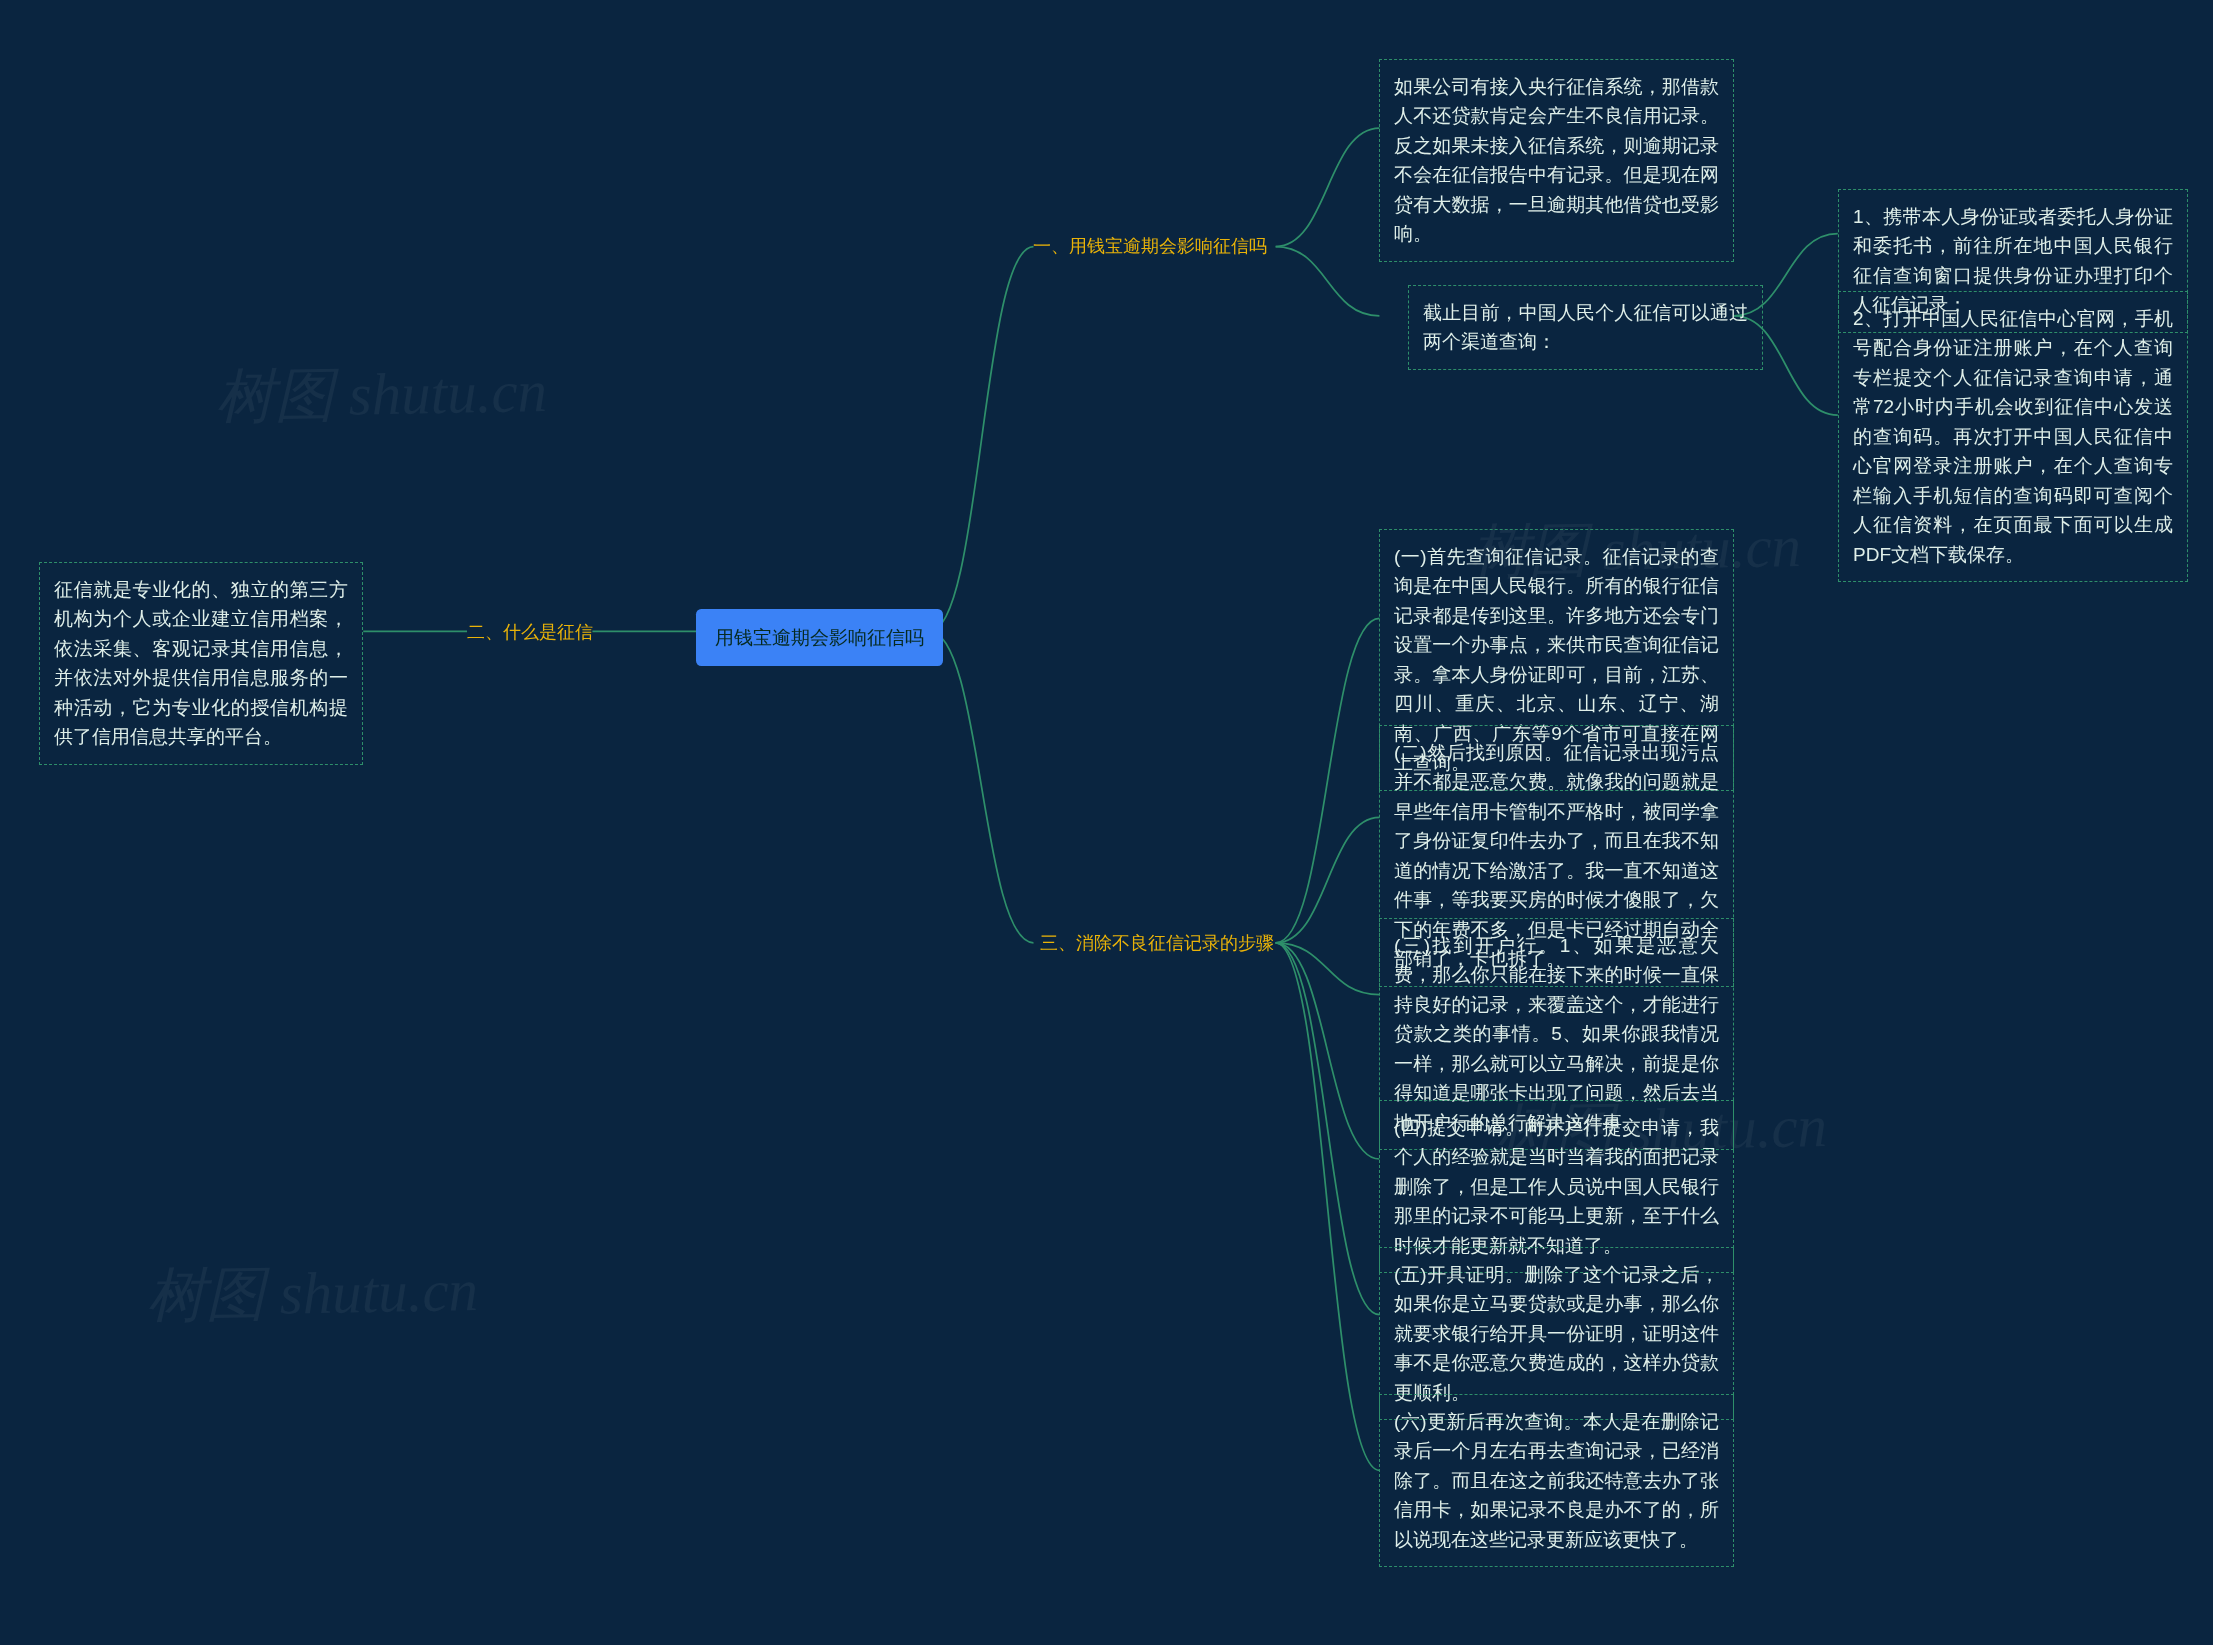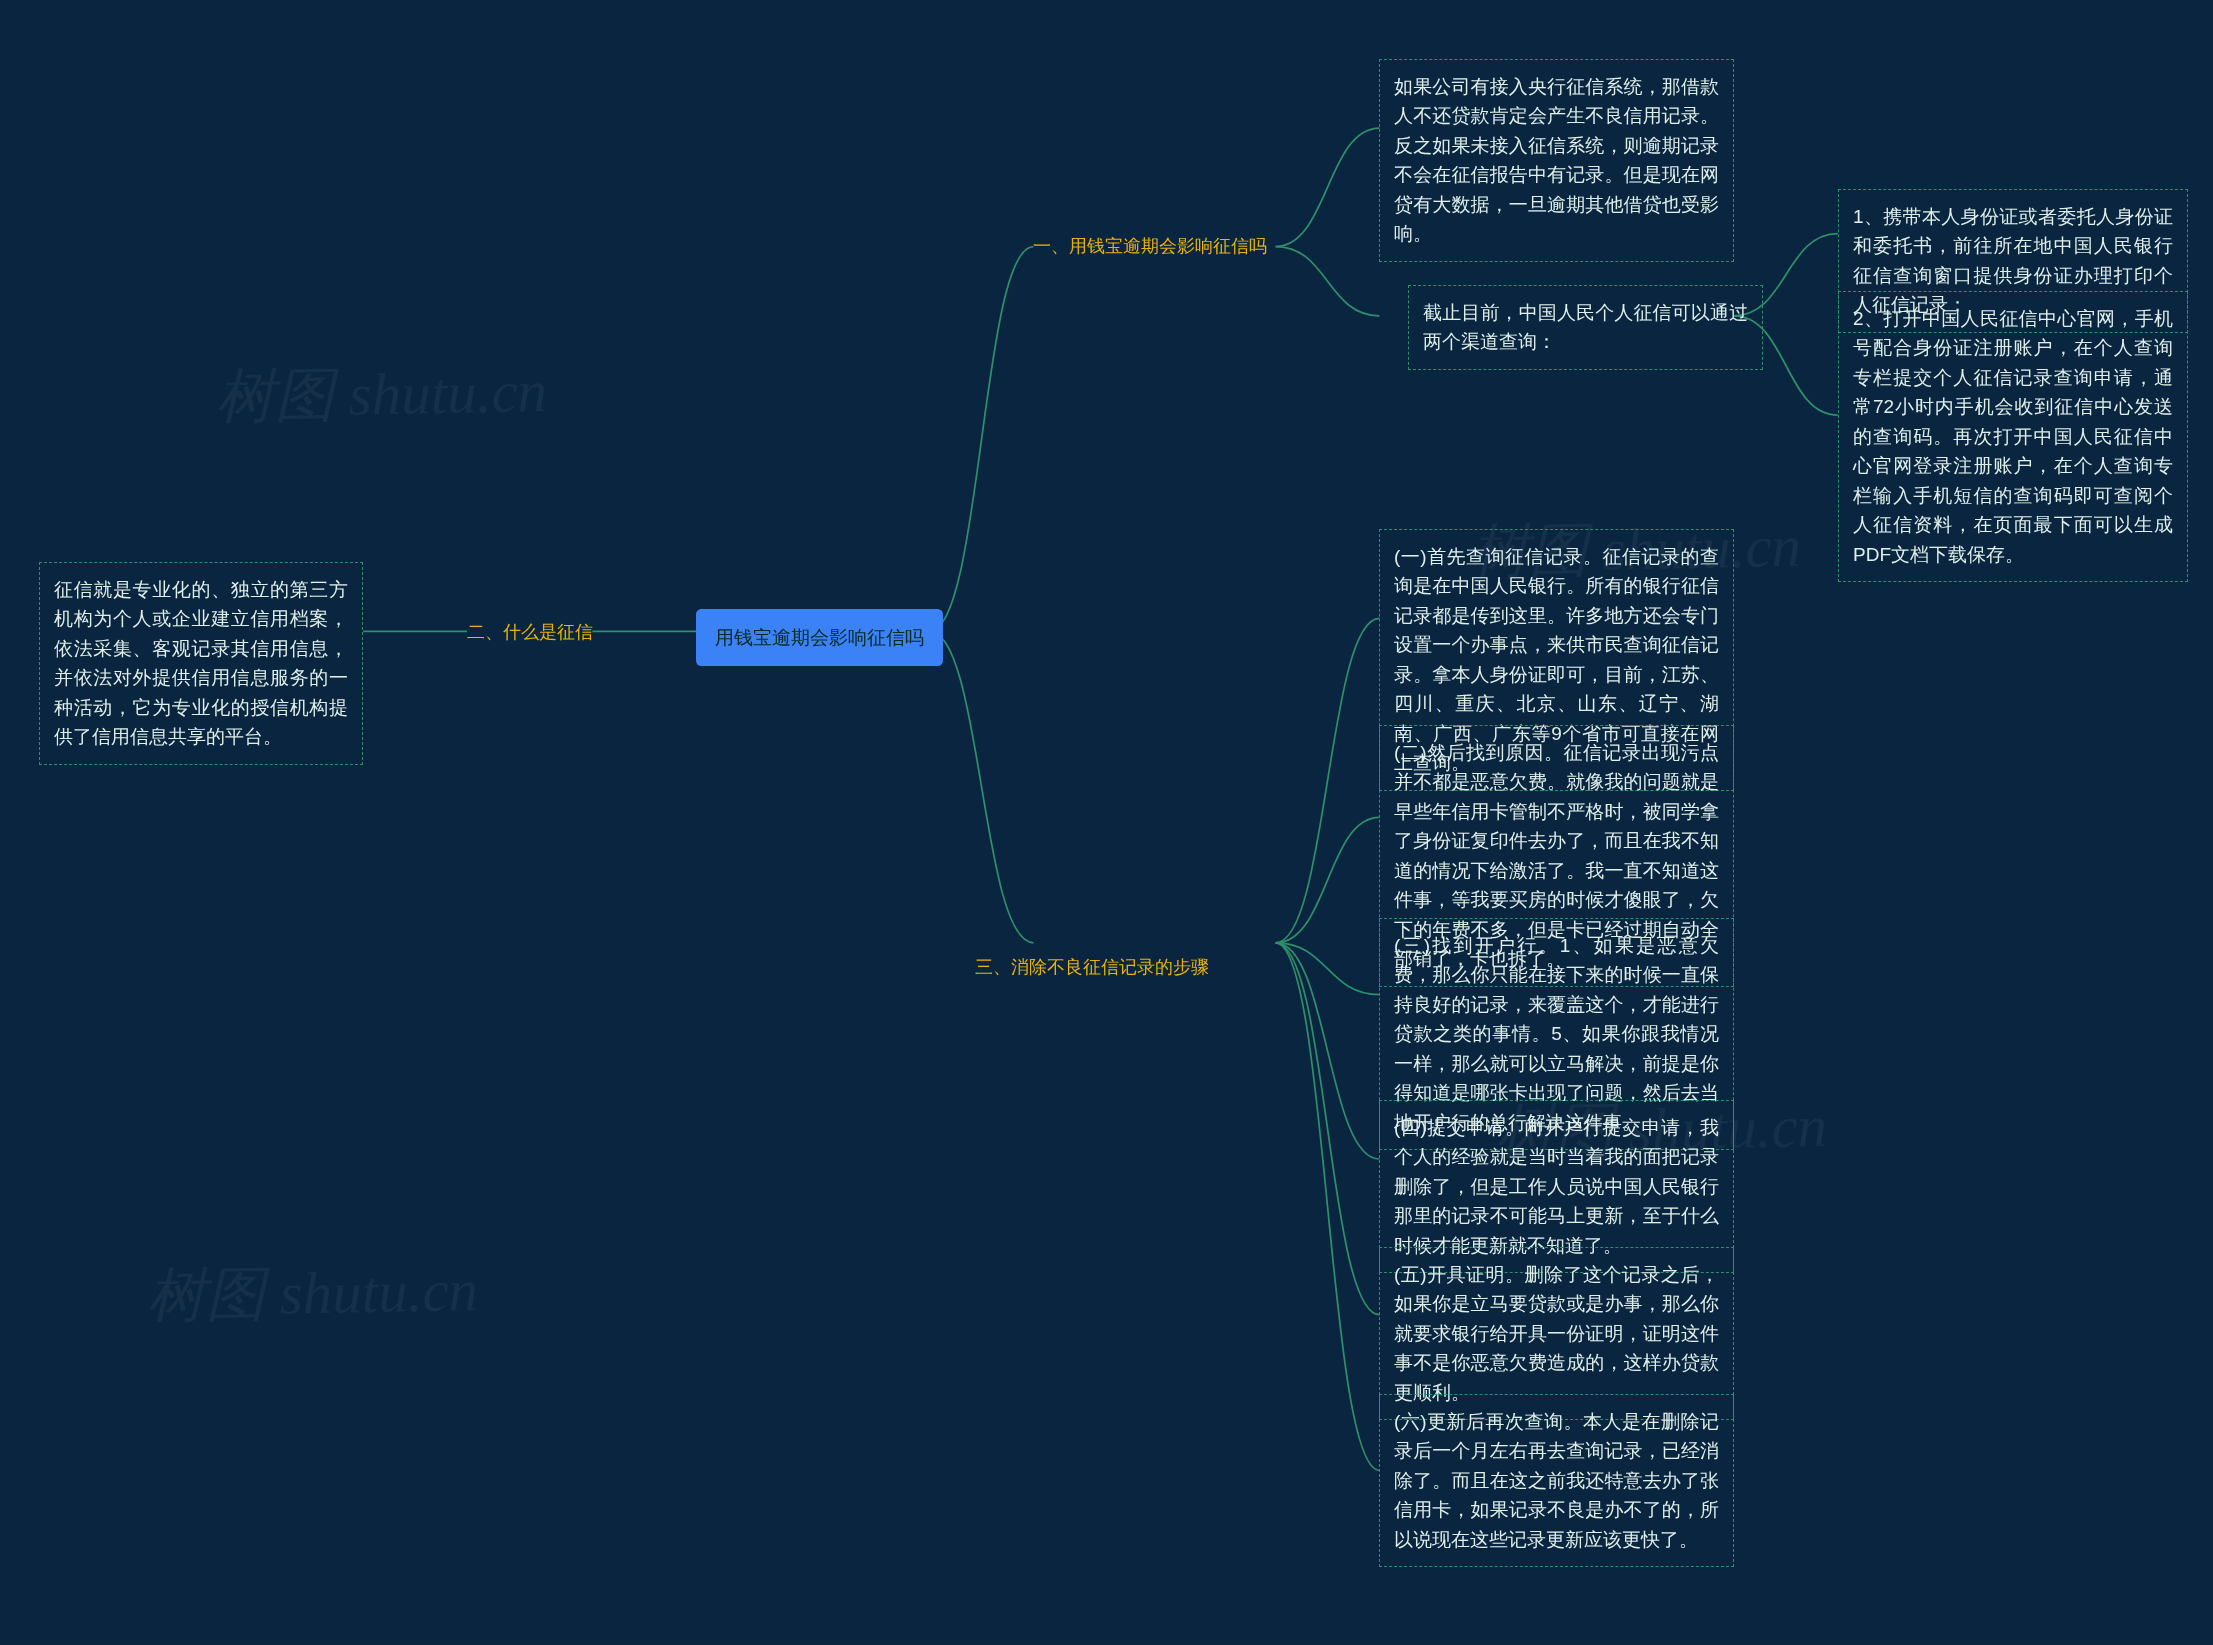--- a/index.html
+++ b/index.html
@@ -99,21 +99,21 @@
 <div class="node branch" style="left:1033px; top:233px;">一、用钱宝逾期会影响征信吗</div>
 
 <div class="node leaf" style="left:1379px; top:59px; width:355px;">如果公司有接入央行征信系统，那借款人不还贷款肯定会产生不良信用记录。反之如果未接入征信系统，则逾期记录不会在征信报告中有记录。但是现在网贷有大数据，一旦逾期其他借贷也受影响。</div>
 <div class="node leaf" style="left:1408px; top:285px; width:355px;">截止目前，中国人民个人征信可以通过两个渠道查询：</div>
 <div class="node leaf" style="left:1838px; top:189px; width:350px;">1、携带本人身份证或者委托人身份证和委托书，前往所在地中国人民银行征信查询窗口提供身份证办理打印个人征信记录；</div>
 <div class="node leaf" style="left:1838px; top:291px; width:350px;">2、打开中国人民征信中心官网，手机号配合身份证注册账户，在个人查询专栏提交个人征信记录查询申请，通常72小时内手机会收到征信中心发送的查询码。再次打开中国人民征信中心官网登录注册账户，在个人查询专栏输入手机短信的查询码即可查阅个人征信资料，在页面最下面可以生成PDF文档下载保存。</div>
 
 <div class="node branch" style="left:467px; top:619px;">二、什么是征信</div>
 <div class="node leaf" style="left:39px; top:562px; width:324px;">征信就是专业化的、独立的第三方机构为个人或企业建立信用档案，依法采集、客观记录其信用信息，并依法对外提供信用信息服务的一种活动，它为专业化的授信机构提供了信用信息共享的平台。</div>
 
-<div class="node branch" style="left:975px; top:930px;margin-top:24px;">三、消除不良征信记录的步骤</div>
+<div class="node branch" style="left:1040px; top:930px;">三、消除不良征信记录的步骤</div>
 
 <div class="node leaf" style="left:1379px; top:529px; width:355px;">(一)首先查询征信记录。征信记录的查询是在中国人民银行。所有的银行征信记录都是传到这里。许多地方还会专门设置一个办事点，来供市民查询征信记录。拿本人身份证即可，目前，江苏、四川、重庆、北京、山东、辽宁、湖南、广西、广东等9个省市可直接在网上查询。</div>
 <div class="node leaf" style="left:1379px; top:725px; width:355px;">(二)然后找到原因。征信记录出现污点并不都是恶意欠费。就像我的问题就是早些年信用卡管制不严格时，被同学拿了身份证复印件去办了，而且在我不知道的情况下给激活了。我一直不知道这件事，等我要买房的时候才傻眼了，欠下的年费不多，但是卡已经过期自动全部销了，卡也拆了。</div>
 <div class="node leaf" style="left:1379px; top:918px; width:355px;">(三)找到开户行。1、如果是恶意欠费，那么你只能在接下来的时候一直保持良好的记录，来覆盖这个，才能进行贷款之类的事情。5、如果你跟我情况一样，那么就可以立马解决，前提是你得知道是哪张卡出现了问题，然后去当地开户行的总行解决这件事。</div>
 <div class="node leaf" style="left:1379px; top:1100px; width:355px;">(四)提交申请。向开户行提交申请，我个人的经验就是当时当着我的面把记录删除了，但是工作人员说中国人民银行那里的记录不可能马上更新，至于什么时候才能更新就不知道了。</div>
 <div class="node leaf" style="left:1379px; top:1247px; width:355px;">(五)开具证明。删除了这个记录之后，如果你是立马要贷款或是办事，那么你就要求银行给开具一份证明，证明这件事不是你恶意欠费造成的，这样办贷款更顺利。</div>
 <div class="node leaf" style="left:1379px; top:1394px; width:355px;">(六)更新后再次查询。本人是在删除记录后一个月左右再去查询记录，已经消除了。而且在这之前我还特意去办了张信用卡，如果记录不良是办不了的，所以说现在这些记录更新应该更快了。</div>
 
 
 </body></html>

